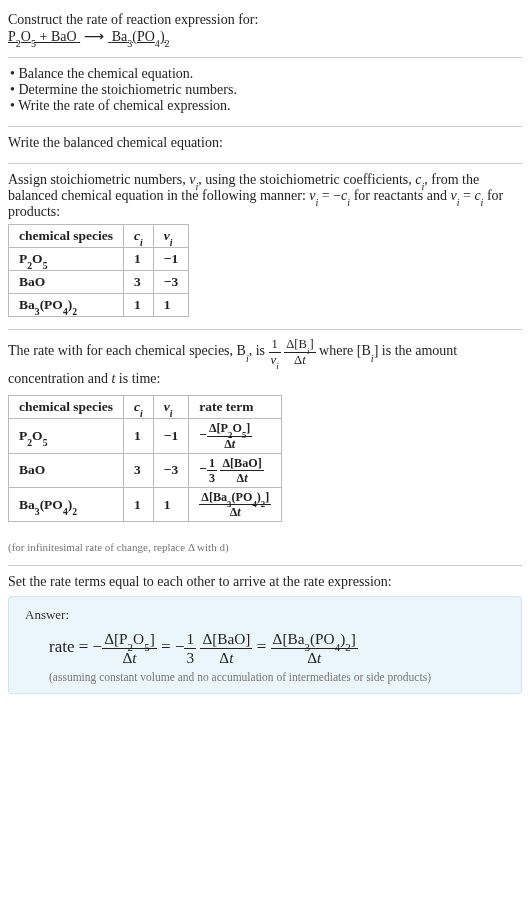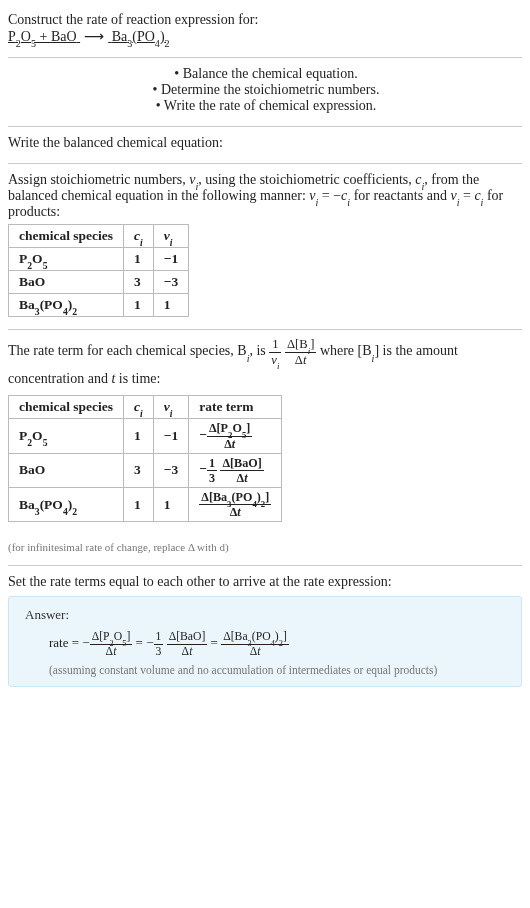--- a/index.html
+++ b/index.html
@@ -9,21 +9,21 @@
   color: #222;
   background: #fff;
   width: 530px;
   padding: 6px 8px;
 }
 .section { padding: 6px 0 10px 0; }
 hr { border: none; border-top: 1px solid #ccc; margin: 2px 0; }
 .chem { font-family: Georgia, serif; text-decoration: underline; }
 sub { font-size: 0.72em; line-height: 0; position: relative; bottom: -0.25em; }
 .arrow { display: inline-block; margin: 0 4px; }
-ul.plan { list-style: none; padding-left: 2px; text-align: center; }
+ul.plan { list-style: none; padding-left: 2px; }
 ul.plan li::before { content: "• "; }
 table.stoich {
   border-collapse: collapse;
   margin-top: 4px;
   font-size: 13.5px;
 }
 table.stoich th, table.stoich td {
   border: 1px solid #bbb;
   padding: 3px 10px;
   text-align: left;
@@ -41,21 +41,21 @@
 .frac .den { display: block; padding: 1px 2px 0; }
 .smallnote { font-size: 11px; color: #777; margin-top: 19px; }
 .answerbox {
   background: #eaf6fb;
   border: 1px solid #cde5ef;
   border-radius: 3px;
   padding: 10px 16px;
   margin-top: 6px;
 }
 .answerbox .lbl { font-size: 13px; color: #333; margin-bottom: 6px; }
-.answerbox .rate { padding-left: 24px; font-size: 13px; margin-top: 8px; }
+.answerbox .rate { padding-left: 24px; font-size: 17px; margin-top: 8px; }
 .answerbox .note { font-size: 11.5px; color: #777; padding-left: 24px; margin-top: 6px; }
 .italic { font-style: italic; }
 .math { white-space: nowrap; }
 </style>
 </head>
 <body>
 
 <div class="section">
   <div>Construct the rate of reaction expression for:</div>
   <div class="chem math">
@@ -106,21 +106,21 @@
       <td>1</td>
       <td>1</td>
     </tr>
   </tbody>
     </table>
 </div>
 <hr>
 
 <div class="section">
   <div style="line-height:1.8;">
-    <span>The rate term for each chemical species, B</span><sub class="italic">i</sub><span>, is </span>
+    <span>The rate with for each chemical species, B</span><sub class="italic">i</sub><span>, is </span>
     <span class="frac math"><span class="num">1</span><span class="den"><span class="italic">ν</span><sub class="italic">i</sub></span></span>
     <span class="frac math"><span class="num"><span>Δ[B</span><sub class="italic">i</sub><span>]</span></span><span class="den"><span>Δ</span><span class="italic">t</span></span></span>
     <span> where [B</span><sub class="italic">i</sub><span>] is the amount concentration and </span><span class="italic">t</span><span> is time:</span>
   </div>
   <table class="stoich">
     <tbody>
         <tr>
       <th>chemical species</th>
       <th><span class="italic">c</span><sub class="italic">i</sub></th>
       <th><span class="italic">ν</span><sub class="italic">i</sub></th>
@@ -156,15 +156,15 @@
 </div>
 <hr>
 
 <div class="section">
   <div>Set the rate terms equal to each other to arrive at the rate expression:</div>
   <div class="answerbox">
     <div class="lbl">Answer:</div>
     <div class="rate math">
       <span>rate = </span><span>−</span><span class="frac"><span class="num"><span>Δ[P</span><sub>2</sub><span>O</span><sub>5</sub><span>]</span></span><span class="den"><span>Δ</span><span class="italic">t</span></span></span><span> = </span><span>−</span><span class="frac"><span class="num">1</span><span class="den">3</span></span> <span class="frac"><span class="num">Δ[BaO]</span><span class="den"><span>Δ</span><span class="italic">t</span></span></span><span> = </span><span class="frac"><span class="num"><span>Δ[Ba</span><sub>3</sub><span>(PO</span><sub>4</sub><span>)</span><sub>2</sub><span>]</span></span><span class="den"><span>Δ</span><span class="italic">t</span></span></span>
     </div>
-    <div class="note">(assuming constant volume and no accumulation of intermediates or equal products)</div>
+    <div class="note">(assuming constant volume and no accumulation of intermediates or side products)</div>
   </div>
 </div>
 
 </body></html>

